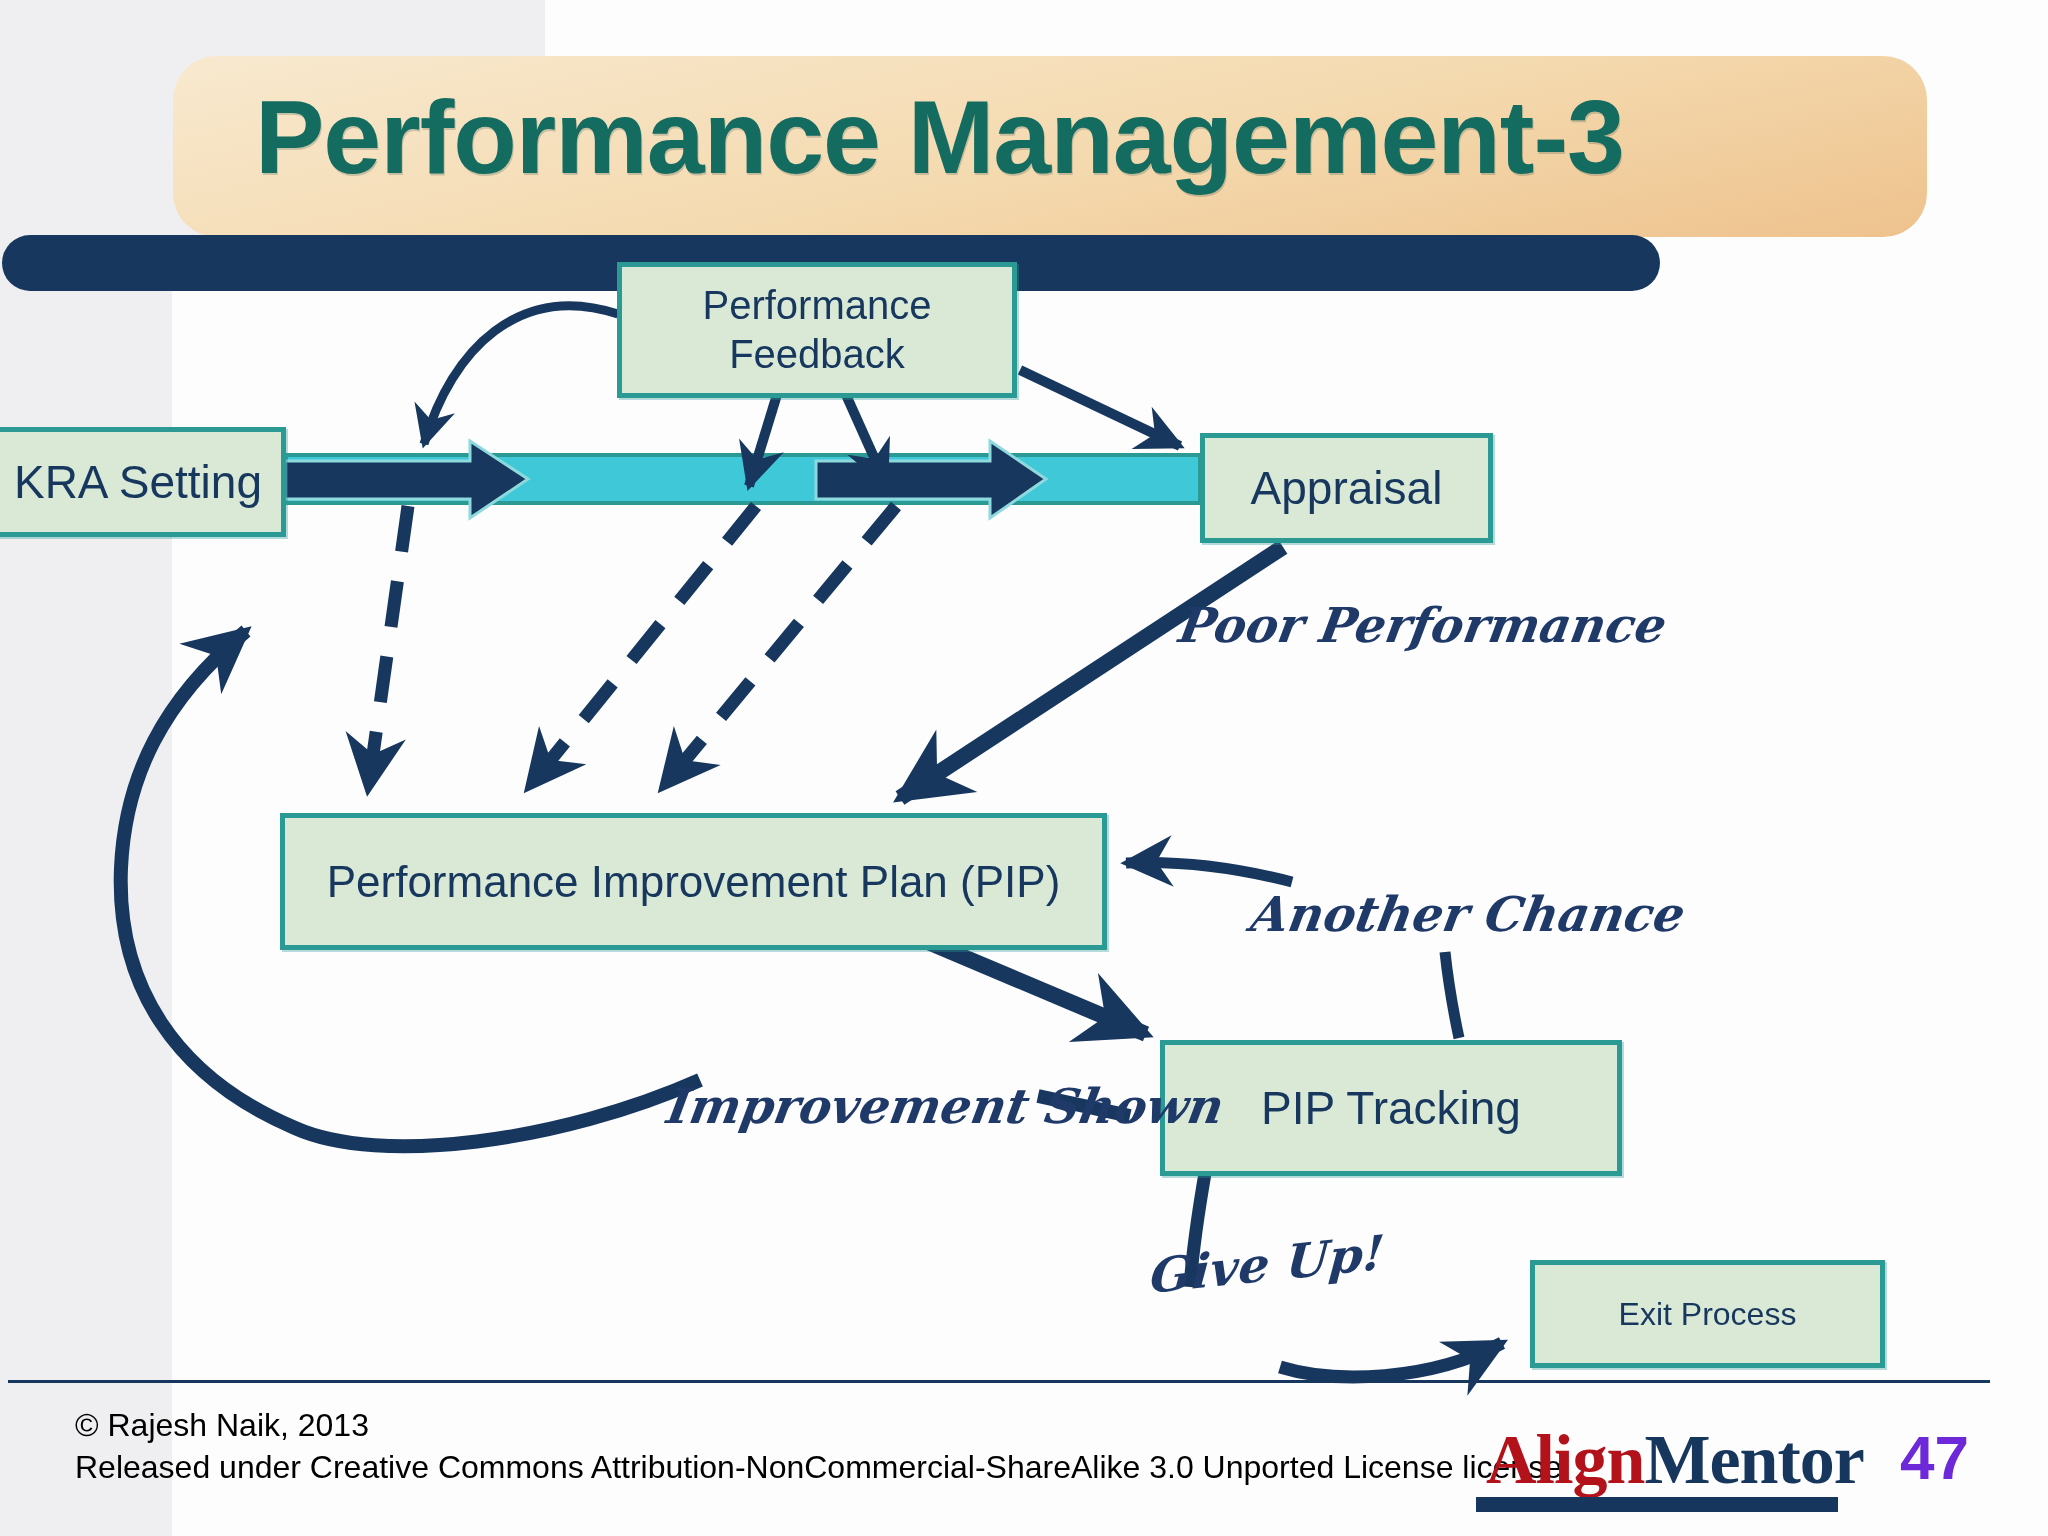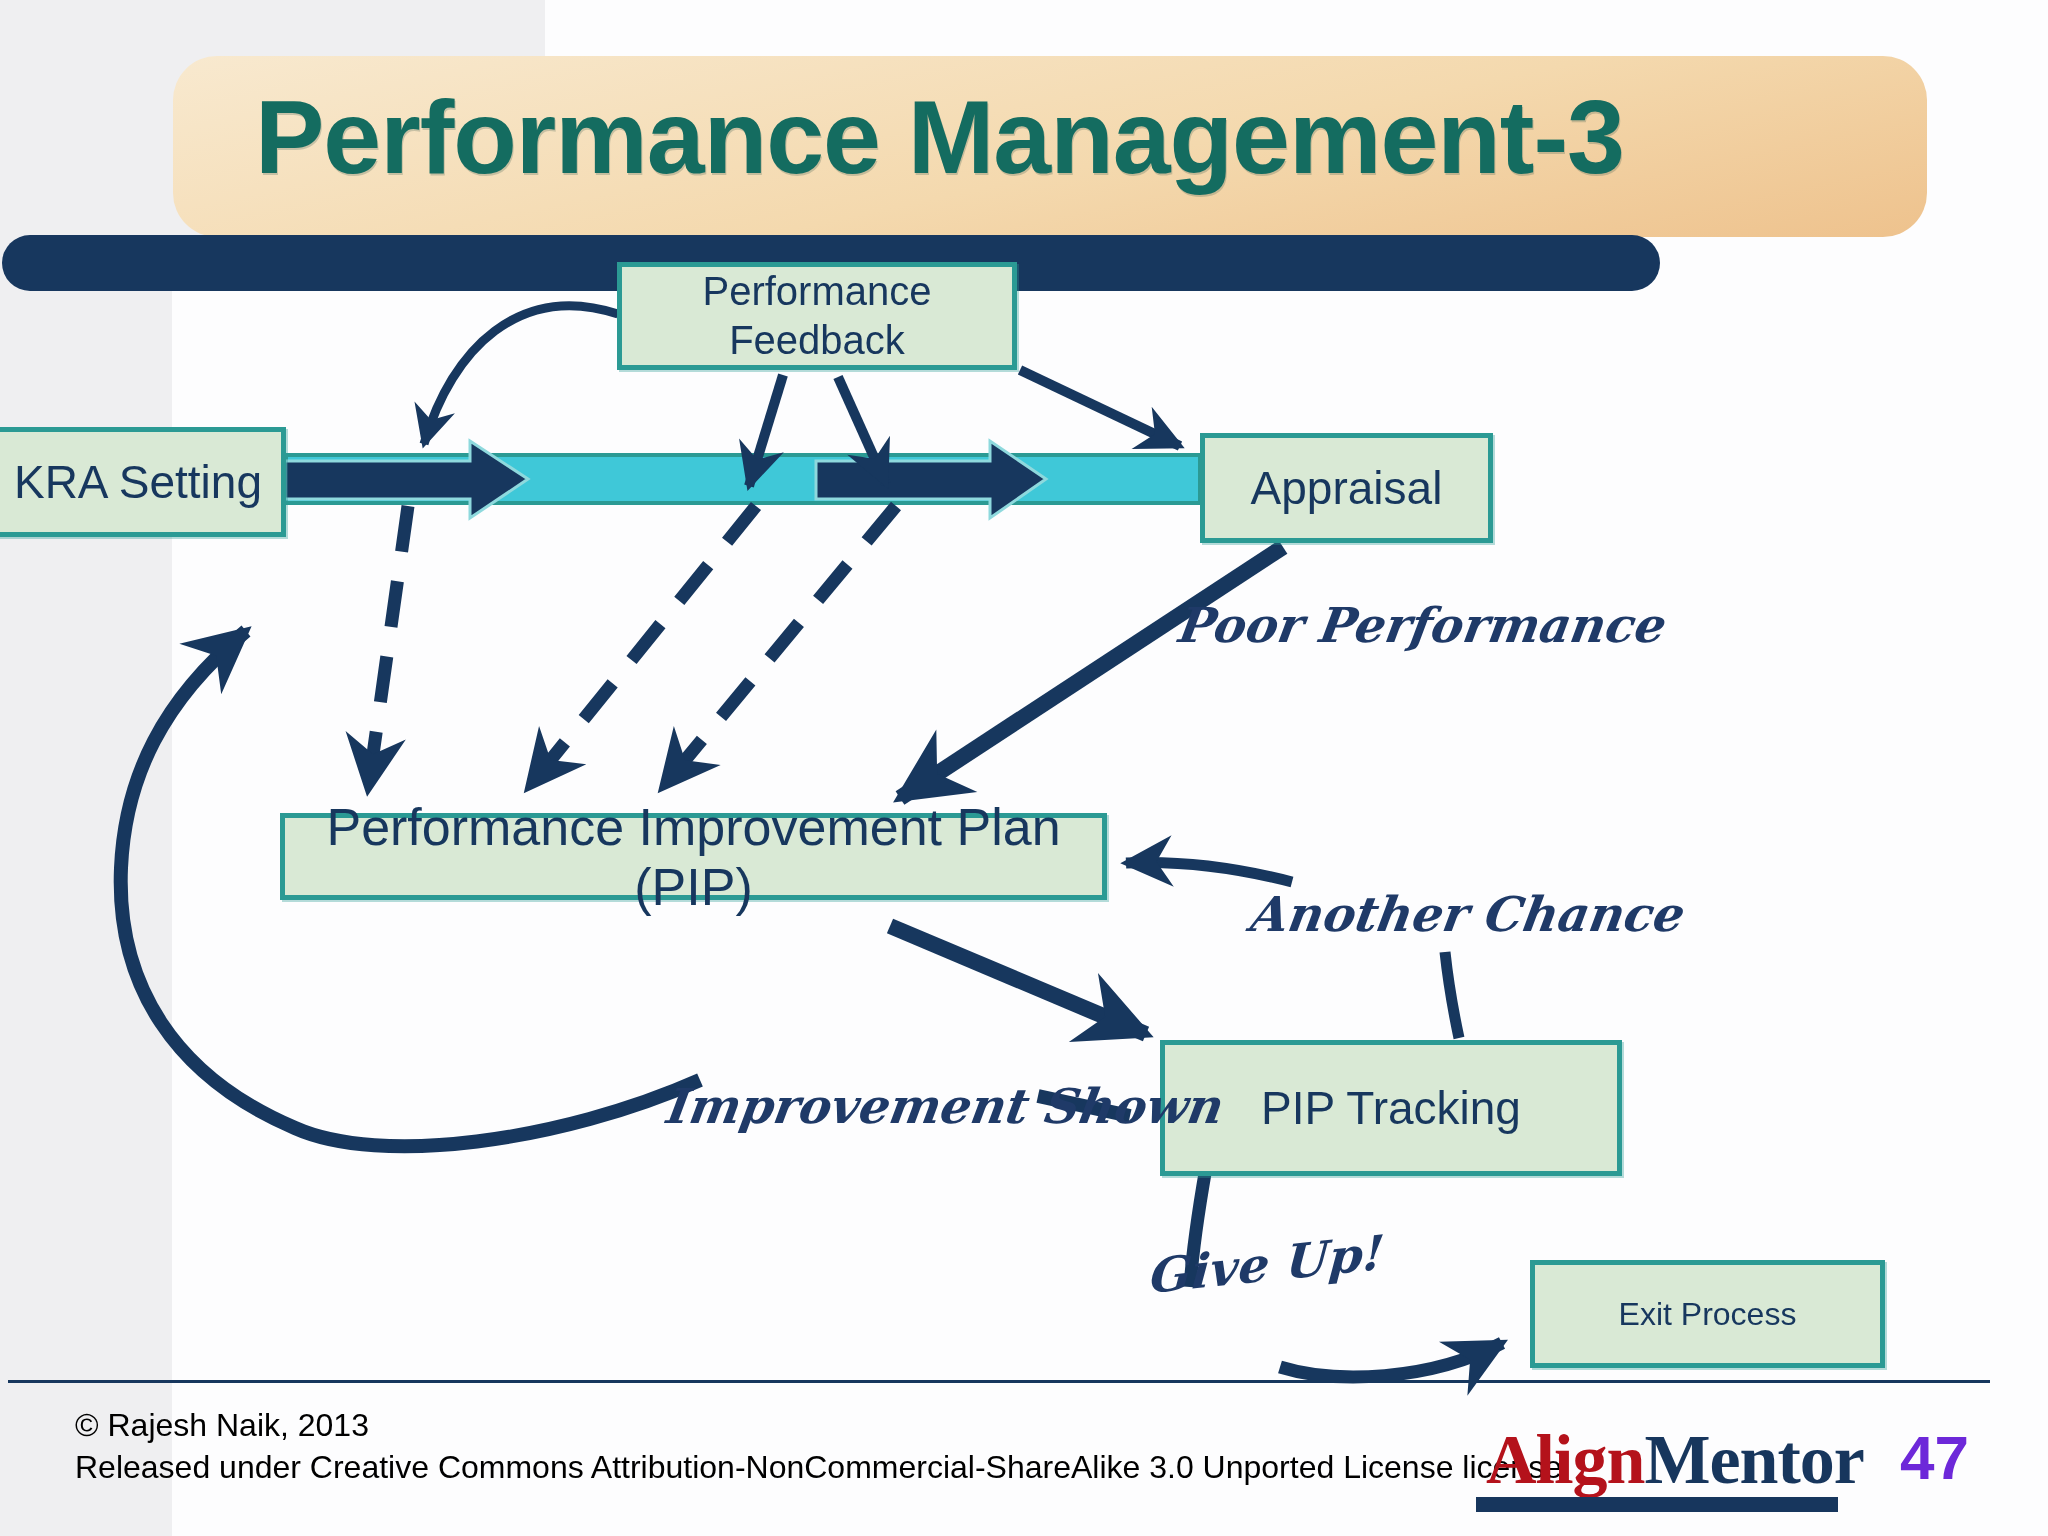--- a/index.html
+++ b/index.html
@@ -28,23 +28,23 @@
   }
   svg.overlay{position:absolute;left:0;top:0;}
   .node{
     position:absolute;
     background:#d9e9d5;border:5px solid #2b9a94;
     display:flex;align-items:center;justify-content:center;
     color:#17375e;text-align:center;box-sizing:border-box;
     box-shadow:2px 2px 0 rgba(43,154,148,0.35);
   }
   .node-kra{left:-10px;top:427px;width:296px;height:110px;font-size:46px;}
-  .node-feedback{left:617px;top:262px;width:400px;height:108px;font-size:40px;line-height:1.22;}
+  .node-feedback{left:617px;top:262px;width:400px;height:136px;font-size:40px;line-height:1.22;}
   .node-appraisal{left:1200px;top:433px;width:293px;height:110px;font-size:46px;text-align:center;}
-  .node-pip{left:280px;top:813px;width:827px;height:87px;font-size:52px;}
+  .node-pip{left:280px;top:813px;width:827px;height:137px;font-size:44px;text-align:right;}
   .node-tracking{left:1160px;top:1040px;width:462px;height:136px;font-size:46px;}
   .node-exit{left:1530px;top:1260px;width:355px;height:108px;font-size:32px;}
   .script-label{
     position:absolute;color:#1f3a68;
     font-family:"DejaVu Serif", serif;font-style:italic;font-weight:bold;
     font-size:48px;white-space:nowrap;
     transform:skewX(-10deg);
   }
   .lbl-poor{left:1180px;top:597px;}
   .lbl-another{left:1252px;top:886px;}

